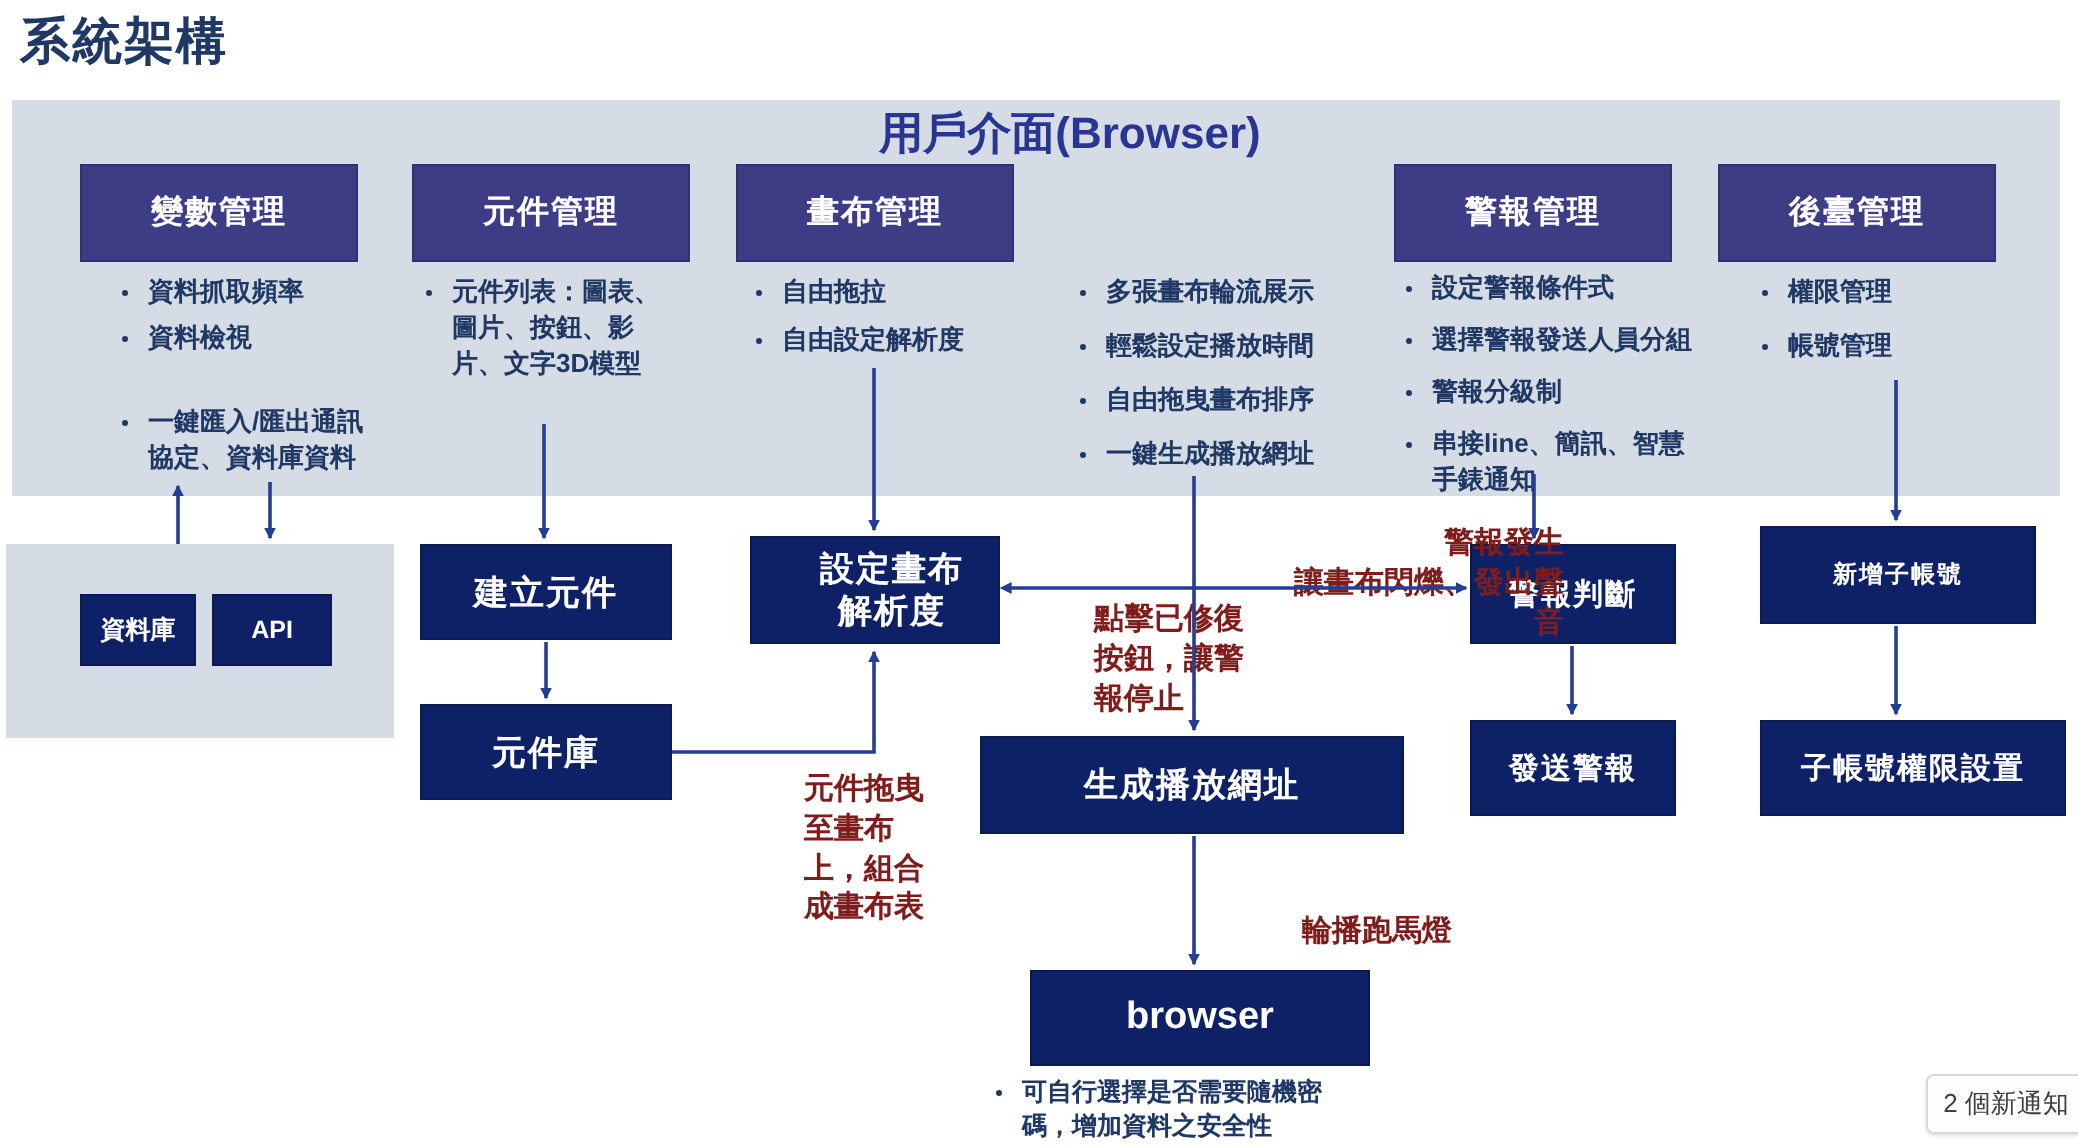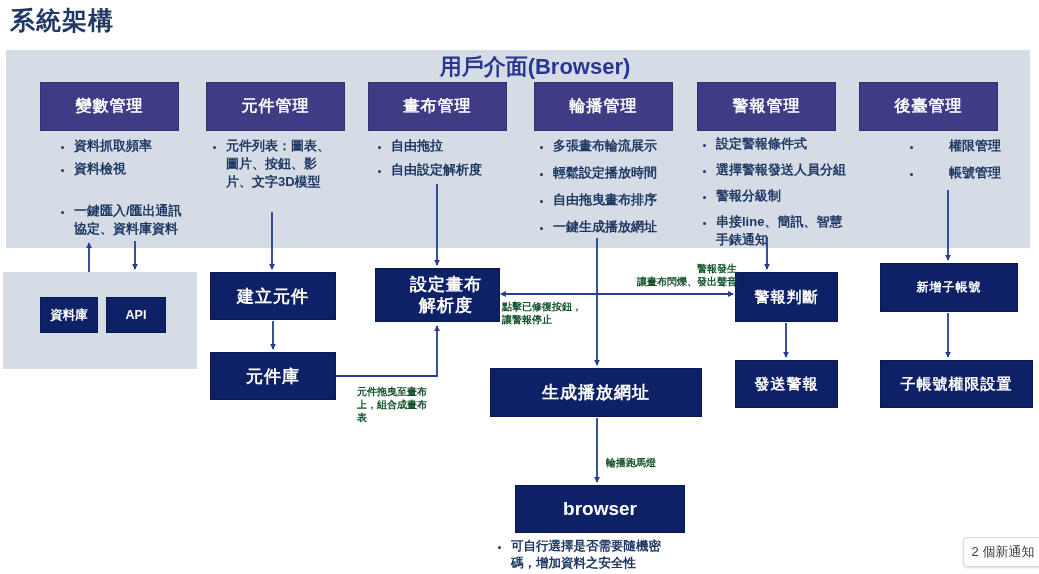--- a/index.html
+++ b/index.html
@@ -19,21 +19,21 @@
   .bullets li{margin:0 0 5px 0;}
   .bullets li::marker{color:#1F3864;font-size:11px;}
 
   .node{position:absolute;background:#0E2166;border:1px solid #0A1A50;color:#ffffff;display:flex;flex-direction:column;
         align-items:center;justify-content:center;font-weight:bold;letter-spacing:1px;text-align:center;}
   .node.big{font-size:17px;}
   .node.small{font-size:12.5px;letter-spacing:0;}
 
   .db-panel{position:absolute;left:3px;top:272px;width:194px;height:97px;background:#D6DCE5;}
 
-  .annot{position:absolute;color:#14532d;font-size:10px;font-weight:600;line-height:1.32;}
+  .annot{position:absolute;color:#7f1d1d;font-size:15px;font-weight:600;line-height:1.32;margin-left:45px;}
   .annot.right{text-align:right;}
 
   svg.wires{position:absolute;left:0;top:0;width:1039px;height:574px;pointer-events:none;}
 
   .toast{position:absolute;left:963px;top:537px;width:80px;height:30px;background:#fdfdfd;border:1px solid #d8d8d8;
          border-radius:4px 0 0 4px;box-shadow:0 1px 2px rgba(0,0,0,.12);display:flex;align-items:center;justify-content:center;
          font-size:13px;color:#3c4043;}
 </style>
 </head>
 <body>
@@ -41,21 +41,20 @@
 <div class="canvas">
 
   <div class="page-title">系統架構</div>
 
   <div class="main-panel"></div>
   <div class="panel-header">用戶介面(Browser)</div>
 
   <div class="top-box" style="left:40px;width:139px;">變數管理</div>
   <div class="top-box" style="left:206px;width:139px;">元件管理</div>
   <div class="top-box" style="left:368px;width:139px;">畫布管理</div>
-  <div class="top-box" style="left:534px;width:139px;">輪播管理</div>
   <div class="top-box" style="left:697px;width:139px;">警報管理</div>
   <div class="top-box" style="left:859px;width:139px;">後臺管理</div>
 
   <ul class="bullets" style="left:58px;top:137px;width:126px;">
     <li>資料抓取頻率</li>
     <li>資料檢視</li>
     <li style="margin-top:24px;">一鍵匯入/匯出通訊協定、資料庫資料</li>
   </ul>
   <ul class="bullets" style="left:210px;top:137px;width:128px;">
     <li>元件列表：圖表、圖片、按鈕、影片、文字3D模型</li>
@@ -69,21 +68,21 @@
     <li style="margin-bottom:9px;">輕鬆設定播放時間</li>
     <li style="margin-bottom:9px;">自由拖曳畫布排序</li>
     <li>一鍵生成播放網址</li>
   </ul>
   <ul class="bullets" style="left:700px;top:135px;width:145px;">
     <li style="margin-bottom:8px;">設定警報條件式</li>
     <li style="margin-bottom:8px;white-space:nowrap;">選擇警報發送人員分組</li>
     <li style="margin-bottom:8px;">警報分級制</li>
     <li>串接line、簡訊、智慧手錶通知</li>
   </ul>
-  <ul class="bullets" style="left:907px;top:137px;width:120px;text-align:center;">
+  <ul class="bullets" style="left:878px;top:137px;width:120px;">
     <li style="margin-bottom:9px;">權限管理</li>
     <li>帳號管理</li>
   </ul>
 
   <div class="db-panel"></div>
   <div class="node small" style="left:40px;top:297px;width:58px;height:36px;">資料庫</div>
   <div class="node small" style="left:106px;top:297px;width:60px;height:36px;">API</div>
 
   <div class="node big" style="left:210px;top:272px;width:126px;height:48px;">建立元件</div>
   <div class="node big" style="left:210px;top:352px;width:126px;height:48px;">元件庫</div>

